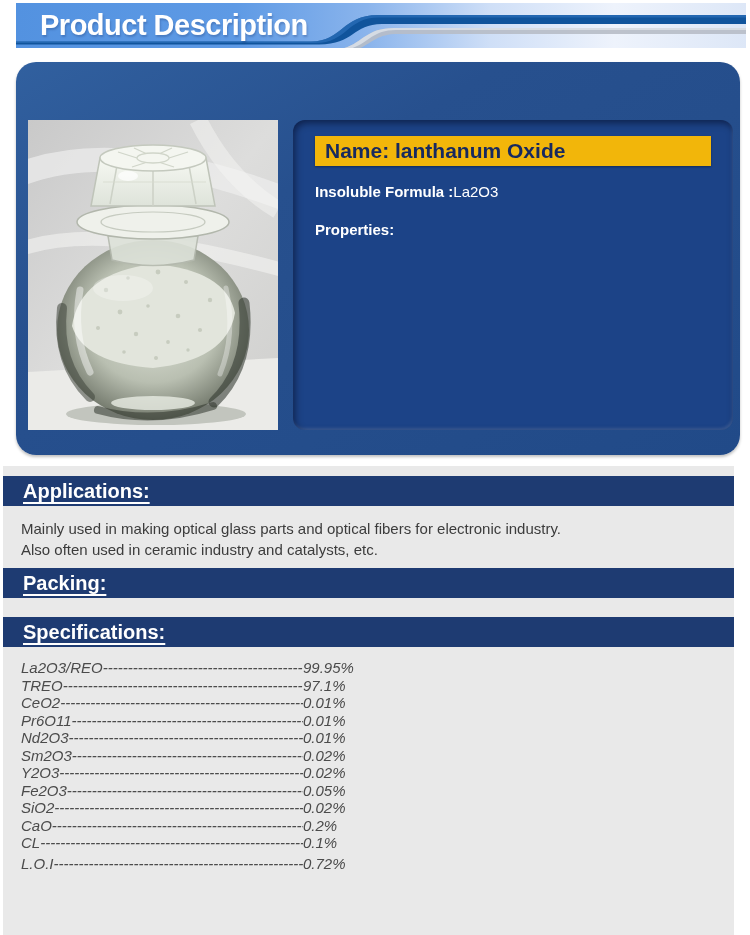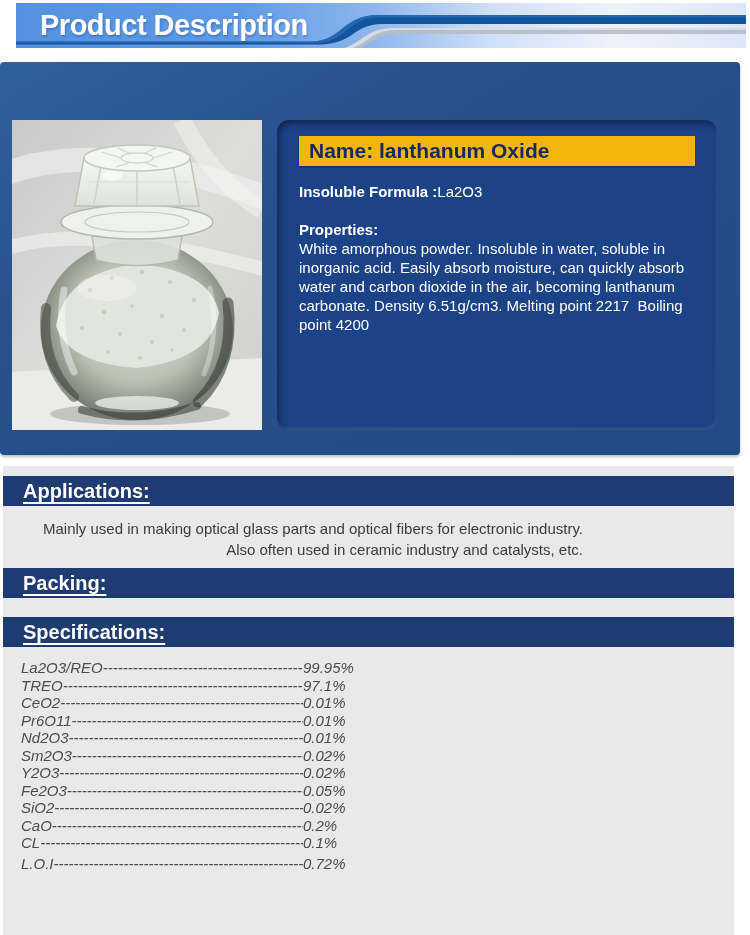--- a/index.html
+++ b/index.html
@@ -19,22 +19,22 @@
   .banner-swoosh{position:absolute;left:0;top:0;width:100%;height:100%;}
   .banner-title{
     position:absolute;left:24px;top:6px;margin:0;
     font-size:29px;font-weight:bold;letter-spacing:-0.5px;color:#ffffff;
     text-shadow:1px 2px 2px rgba(20,40,90,.25);
     white-space:nowrap;
   }
 
   
   .card{
-    position:relative;margin:14px 10px 0 0;height:393px;
-    border-radius:4px;
+    position:relative;margin:14px 10px 0 16px;height:393px;
+    border-radius:20px;
     background:linear-gradient(150deg,#31609f 0%,#27508e 35%,#214a88 100%);
     box-shadow:0 2px 3px rgba(0,0,0,.25);
   }
   .photo{
     position:absolute;left:12px;top:58px;width:250px;height:310px;
     background:#d6d6d6;overflow:hidden;
   }
   .panel{
     position:absolute;left:277px;top:58px;width:440px;height:310px;
     box-sizing:border-box;padding:16px 22px;
@@ -61,21 +61,21 @@
   .section-bar{
     height:30px;line-height:30px;background:#1e3b72;
     padding-left:20px;
   }
   .section-bar .bar-text{
     color:#ffffff;font-size:20px;font-weight:bold;
     text-decoration:underline;text-decoration-thickness:2px;text-underline-offset:4px;
   }
   .section-text{
     margin:12px 0 0 0;padding:0 20px 0 18px;max-width:600px;box-sizing:border-box;
-    color:#3c3c3c;font-size:15px;line-height:21px;text-align:right;
+    color:#3c3c3c;font-size:15px;line-height:21px;
   }
   .section-text.applications{height:42px;}
   .bar-packing{margin-top:8px;}
   .section-text.packing{margin-top:14px;height:42px;}
   .bar-specs{margin-top:19px;}
 
   .spec-list{padding:12px 8px 0 18px;color:#4b4b4b;font-size:15px;font-style:italic;}
   .spec-row{display:flex;width:352px;line-height:17.5px;white-space:nowrap;}
   .spec-row:last-child{margin-top:3px;}
   .spec-left{display:flex;width:282px;overflow:hidden;}
@@ -184,21 +184,20 @@
   </div>
 
   <div class="panel">
     <div class="name-banner">Name: lanthanum Oxide</div>
 
     <div class="formula-row">
       <span class="formula-label">Insoluble Formula :</span><span class="formula-value">La2O3</span>
     </div>
 
     <div class="props-heading">Properties:</div>
-    <div class="props-text">White amorphous powder. Insoluble in water, soluble in inorganic acid. Easily absorb moisture, can quickly absorb water and carbon dioxide in the air, becoming lanthanum carbonate. Density 6.51g/cm3. Melting point 2217  Boiling point 4200</div>
   </div>
 </div>
 
 <div class="content">
 
   <div class="section-bar">
     <span class="bar-text">Applications:</span>
   </div>
   <p class="section-text applications">Mainly used in making optical glass parts and optical fibers for electronic industry. Also often used in ceramic industry and catalysts, etc.</p>
 

